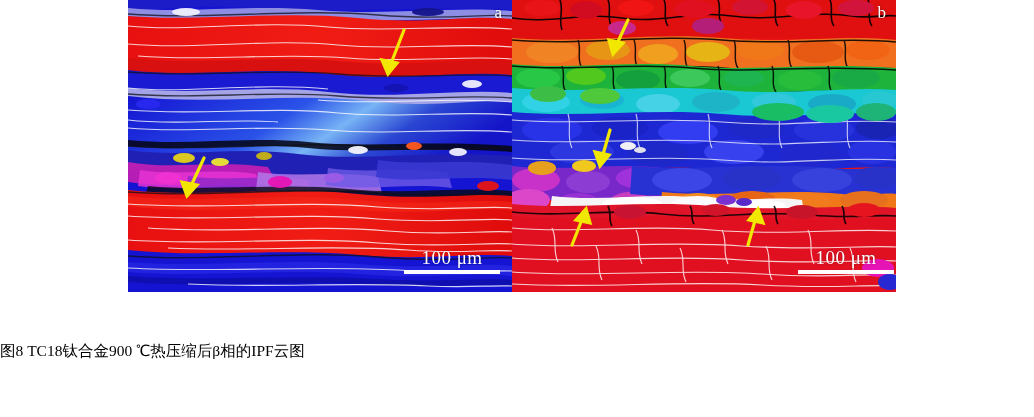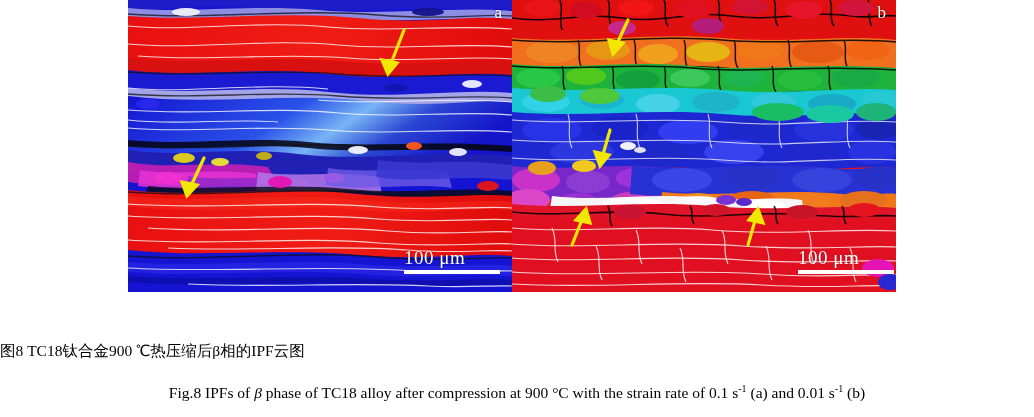--- a/index.html
+++ b/index.html
@@ -52,21 +52,21 @@
     line-height: 17px;
     top: 4px;
     right: 10px;
     text-shadow: 0 0 2px rgba(0,0,0,.55);
     user-select: none;
   }
   .scalebar-wrap {
     position: absolute;
     bottom: 18px;
     right: 12px;
-    text-align: left;
+    text-align: center;
     user-select: none;
   }
   .panel-b .scalebar-wrap { right: 2px; }
   .scalebar-text {
     color: #ffffff;
     font-family: "Liberation Serif", serif;
     font-size: 19px;
     line-height: 21px;
     letter-spacing: .5px;
     white-space: nowrap;
@@ -418,17 +418,14 @@
         <div class="scalebar-line"></div>
       </div>
     </div>
 
   </div>
 
   <div id="caption-cn">
     <span>图8  TC18钛合金900 ℃热压缩后β相的IPF云图</span>
   </div>
 
-  <div id="caption-en">
-    <span>Fig.8  IPFs of </span><span class="ital">β</span><span> phase of TC18 alloy after compression at 900 °C with the strain rate of 0.1 s</span><span class="sup">-1</span><span> (a) and 0.01 s</span><span class="sup">-1</span><span> (b)</span>
-  </div>
 
 </div>
 
 </body></html>

